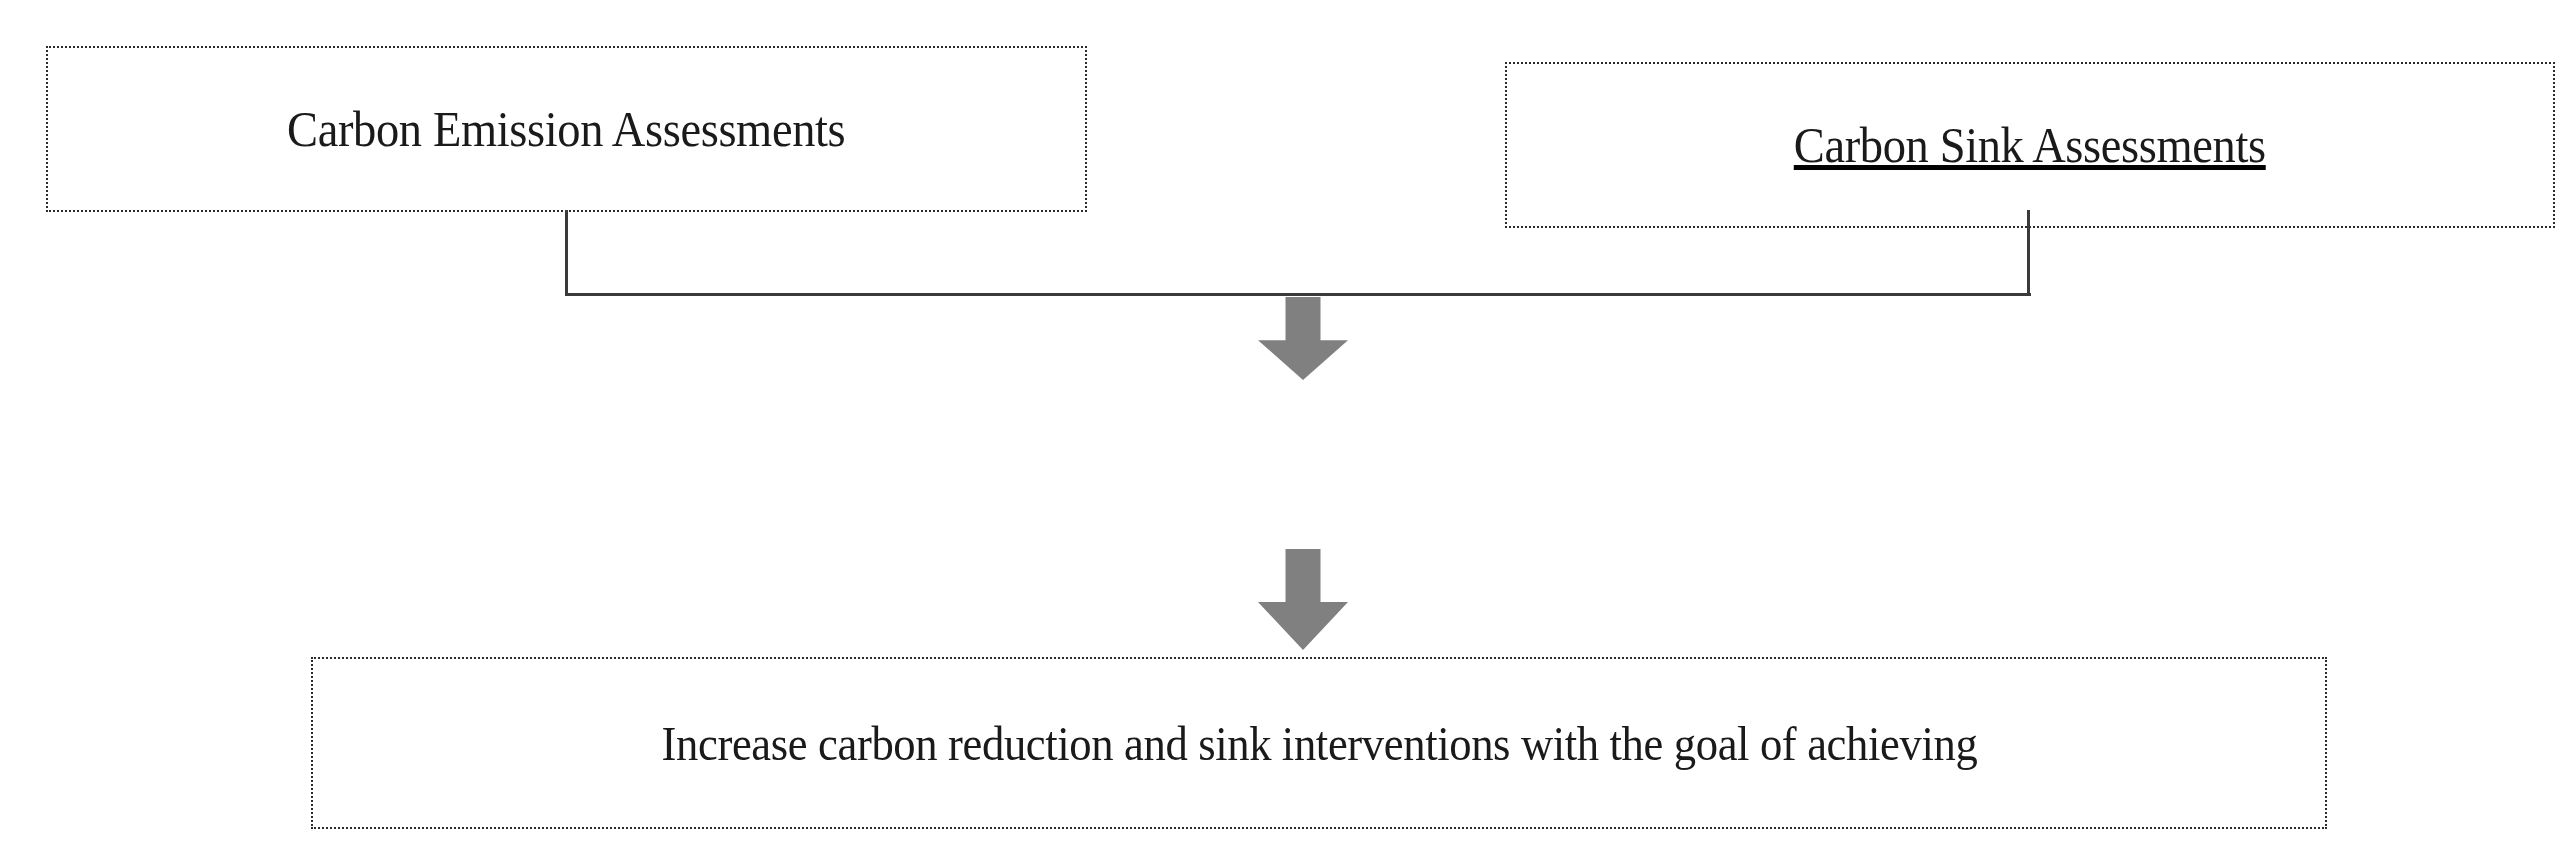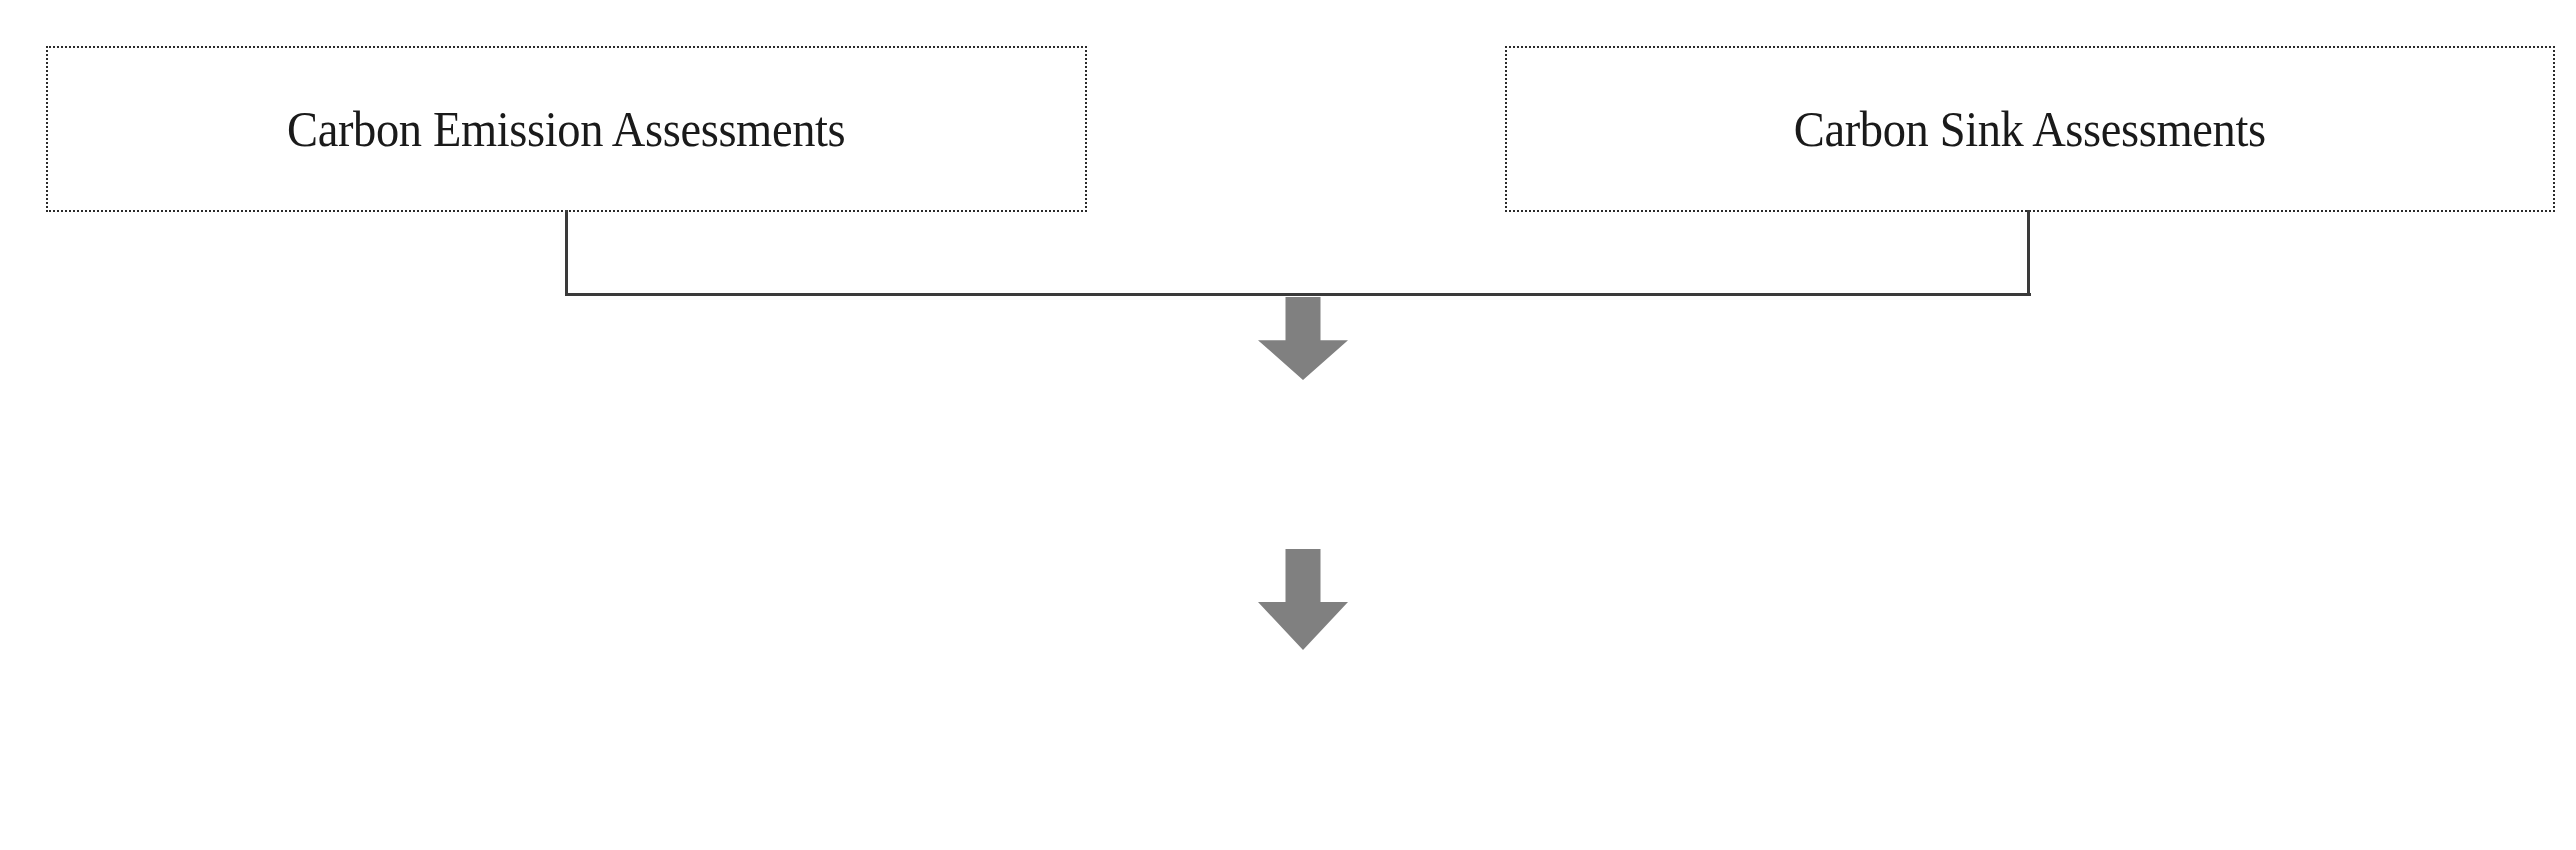--- a/index.html
+++ b/index.html
@@ -38,21 +38,21 @@
     white-space: nowrap;
     transform: scaleX(0.93);
     transform-origin: center center;
   }
 
   
   #node-emission {
     left: 46px;  top: 46px;  width: 1041px; height: 166px;
   }
   #node-sink {
-    left: 1505px; top: 46px;  width: 1050px; height: 166px;
+    left: 1505px; top: 62px;  width: 1050px; height: 166px; text-decoration: underline;
   }
   #node-neutrality {
     left: 585px;  top: 383px; width: 1414px; height: 148px;
   }
   #node-action {
     left: 311px;  top: 657px; width: 2016px; height: 172px;
   }
 
   #node-emission .node-label,
   #node-sink .node-label,
@@ -112,15 +112,18 @@
     </svg>
   </div>
 
 
   <div class="block-arrow" id="arrow-neutrality-to-action">
     <svg viewBox="0 0 108 122" preserveAspectRatio="none" aria-hidden="true">
       <polygon points="33,0 75,0 75,64 108,64 54,122 0,64 33,64" fill="#808080"></polygon>
     </svg>
   </div>
 
+  <div class="node" id="node-action">
+    <span class="node-label">Increase carbon reduction and sink interventions with the goal of achieving</span>
+  </div>
 
 </div>
 
 
 </body></html>

